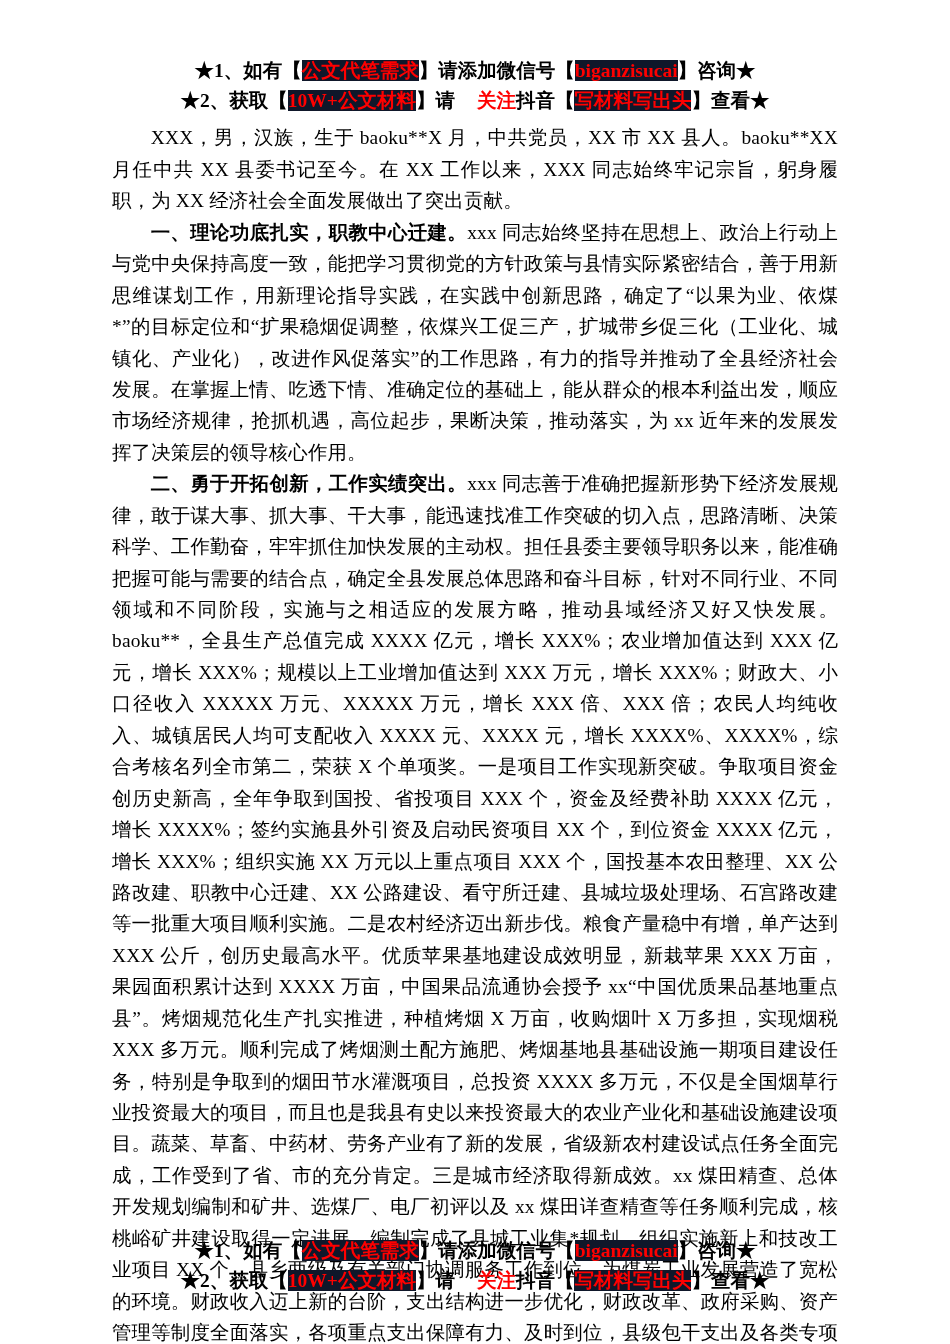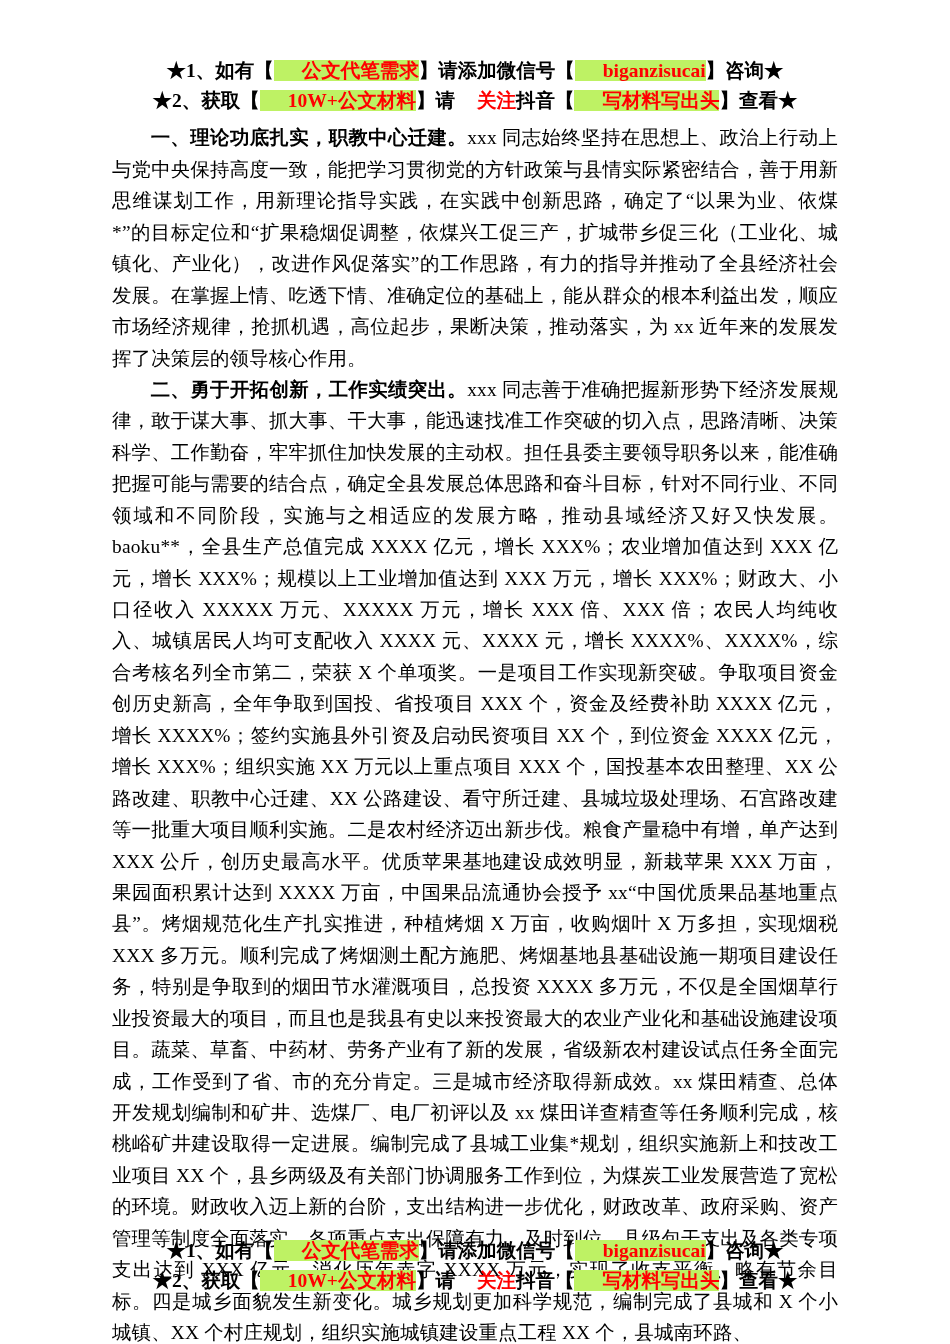--- a/index.html
+++ b/index.html
@@ -28,24 +28,23 @@
     font-size: 19.5px;
     line-height: 1.55;
     letter-spacing: 0px;
     white-space: nowrap;
   }
   .banner-line {
     display: block;
     margin: 0 auto;
   }
   .hl {
-    background: #bef264;
+    background: #0f172a;
     color: #ff0000;
     font-weight: bold;
-    padding-left: 28px;
   }
   .hl-red {
     color: #ff0000;
     font-weight: bold;
     margin-left: 22px;
   }
   .top-banner {
     margin-bottom: 6px;
   }
   .bottom-banner {
@@ -76,20 +75,21 @@
 <body>
 
 <div class="page">
 
   <div class="banner top-banner">
     <span class="banner-line"><span>★1、如有【</span><span class="hl">公文代笔需求</span><span>】请添加微信号【</span><span class="hl">biganzisucai</span><span>】咨询★</span></span>
     <span class="banner-line"><span>★2、获取【</span><span class="hl">10W+公文材料</span><span>】请</span><span class="hl-red">关注</span><span>抖音【</span><span class="hl">写材料写出头</span><span>】查看★</span></span>
   </div>
 
   <div class="body-text">
+    <p><span>XXX，男，汉族，生于 baoku**X 月，中共党员，XX 市 XX 县人。baoku**XX 月任中共 XX 县委书记至今。在 XX 工作以来，XXX 同志始终牢记宗旨，躬身履职，为 XX 经济社会全面发展做出了突出贡献。</span></p>
     <p class="cont"><span class="lead">一、理论功底扎实，职教中心迁建。</span><span>xxx 同志始终坚持在思想上、政治上行动上与党中央保持高度一致，能把学习贯彻党的方针政策与县情实际紧密结合，善于用新思维谋划工作，用新理论指导实践，在实践中创新思路，确定了“以果为业、依煤*”的目标定位和“扩果稳烟促调整，依煤兴工促三产，扩城带乡促三化（工业化、城镇化、产业化），改进作风促落实”的工作思路，有力的指导并推动了全县经济社会发展。在掌握上情、吃透下情、准确定位的基础上，能从群众的根本利益出发，顺应市场经济规律，抢抓机遇，高位起步，果断决策，推动落实，为 xx 近年来的发展发挥了决策层的领导核心作用。</span></p>
     <p class="cont"><span class="lead">二、勇于开拓创新，工作实绩突出。</span><span>xxx 同志善于准确把握新形势下经济发展规律，敢于谋大事、抓大事、干大事，能迅速找准工作突破的切入点，思路清晰、决策科学、工作勤奋，牢牢抓住加快发展的主动权。担任县委主要领导职务以来，能准确把握可能与需要的结合点，确定全县发展总体思路和奋斗目标，针对不同行业、不同领域和不同阶段，实施与之相适应的发展方略，推动县域经济又好又快发展。baoku**，全县生产总值完成 XXXX 亿元，增长 XXX%；农业增加值达到 XXX 亿元，增长 XXX%；规模以上工业增加值达到 XXX 万元，增长 XXX%；财政大、小口径收入 XXXXX 万元、XXXXX 万元，增长 XXX 倍、XXX 倍；农民人均纯收入、城镇居民人均可支配收入 XXXX 元、XXXX 元，增长 XXXX%、XXXX%，综合考核名列全市第二，荣获 X 个单项奖。一是项目工作实现新突破。争取项目资金创历史新高，全年争取到国投、省投项目 XXX 个，资金及经费补助 XXXX 亿元，增长 XXXX%；签约实施县外引资及启动民资项目 XX 个，到位资金 XXXX 亿元，增长 XXX%；组织实施 XX 万元以上重点项目 XXX 个，国投基本农田整理、XX 公路改建、职教中心迁建、XX 公路建设、看守所迁建、县城垃圾处理场、石宫路改建等一批重大项目顺利实施。二是农村经济迈出新步伐。粮食产量稳中有增，单产达到 XXX 公斤，创历史最高水平。优质苹果基地建设成效明显，新栽苹果 XXX 万亩，果园面积累计达到 XXXX 万亩，中国果品流通协会授予 xx“中国优质果品基地重点县”。烤烟规范化生产扎实推进，种植烤烟 X 万亩，收购烟叶 X 万多担，实现烟税 XXX 多万元。顺利完成了烤烟测土配方施肥、烤烟基地县基础设施一期项目建设任务，特别是争取到的烟田节水灌溉项目，总投资 XXXX 多万元，不仅是全国烟草行业投资最大的项目，而且也是我县有史以来投资最大的农业产业化和基础设施建设项目。蔬菜、草畜、中药材、劳务产业有了新的发展，省级新农村建设试点任务全面完成，工作受到了省、市的充分肯定。三是城市经济取得新成效。xx 煤田精查、总体开发规划编制和矿井、选煤厂、电厂初评以及 xx 煤田详查精查等任务顺利完成，核桃峪矿井建设取得一定进展。编制完成了县城工业集*规划，组织实施新上和技改工业项目 XX 个，县乡两级及有关部门协调服务工作到位，为煤炭工业发展营造了宽松的环境。财政收入迈上新的台阶，支出结构进一步优化，财政改革、政府采购、资产管理等制度全面落实，各项重点支出保障有力、及时到位，县级包干支出及各类专项支出达到 XXX 亿元，消化历年赤字 XXXX 万元，实现了收支平衡、略有节余目标。四是城乡面貌发生新变化。城乡规划更加科学规范，编制完成了县城和 X 个小城镇、XX 个村庄规划，组织实施城镇建设重点工程 XX 个，县城南环路、</span></p>
   </div>
 
   <div class="banner bottom-banner">
     <span class="banner-line"><span>★1、如有【</span><span class="hl">公文代笔需求</span><span>】请添加微信号【</span><span class="hl">biganzisucai</span><span>】咨询★</span></span>
     <span class="banner-line"><span>★2、获取【</span><span class="hl">10W+公文材料</span><span>】请</span><span class="hl-red">关注</span><span>抖音【</span><span class="hl">写材料写出头</span><span>】查看★</span></span>
   </div>
 
 </div>

